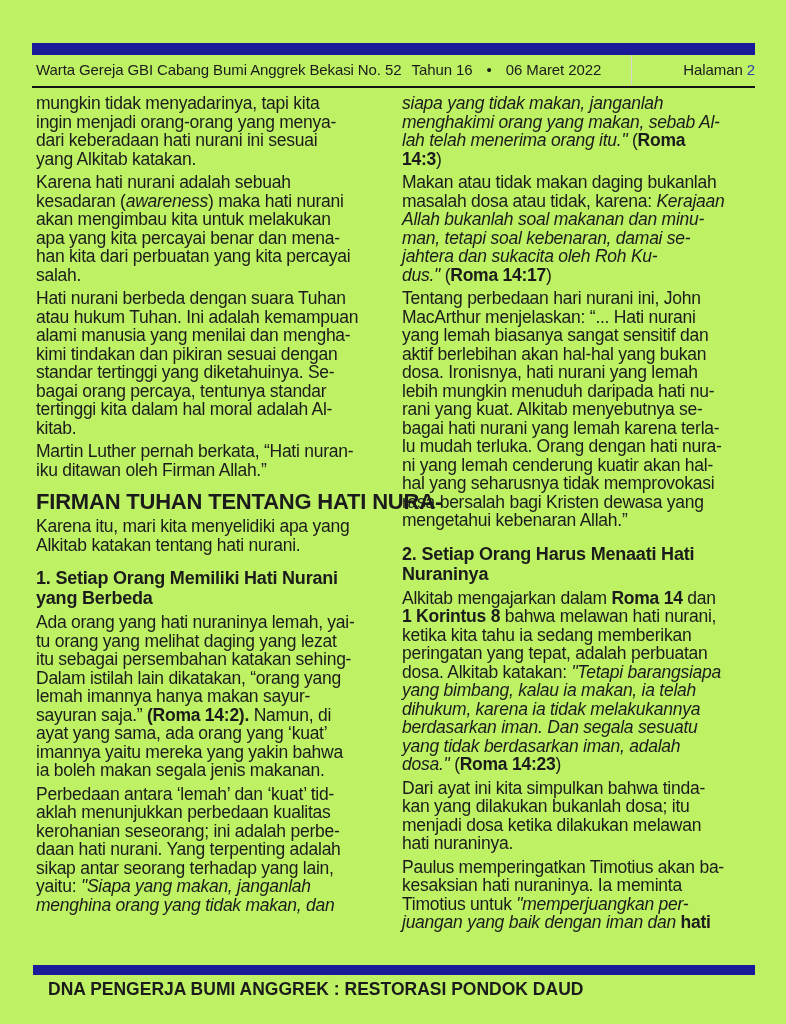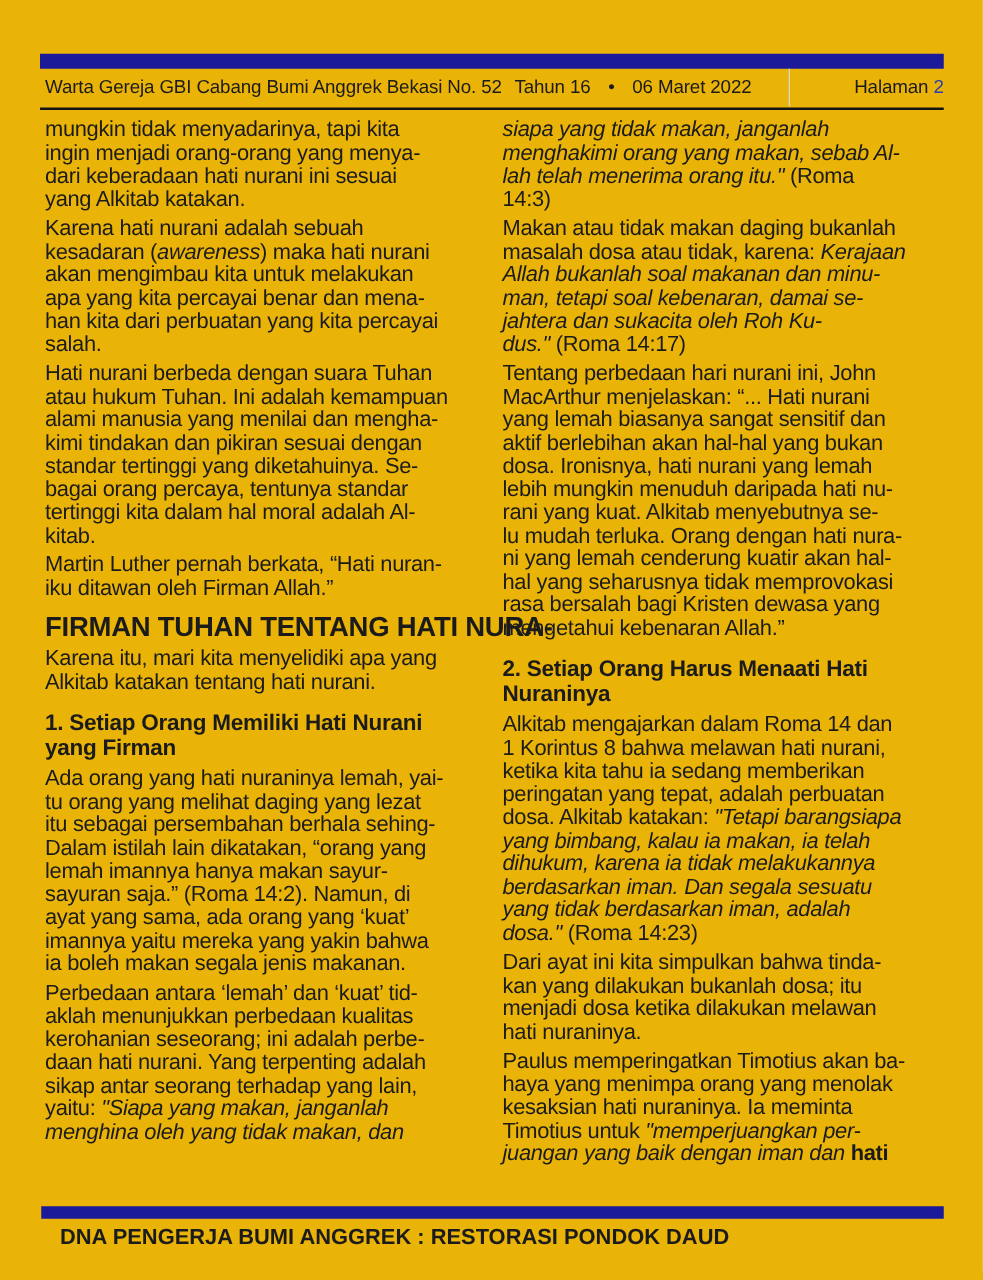--- a/index.html
+++ b/index.html
@@ -40,34 +40,34 @@
   .col-right{left:402px;width:354px;}
   .block{margin:0 0 5px 0;}
   .block .line{white-space:nowrap;}
   .h1{
     font-weight:bold;font-size:22px;line-height:20px;margin:13px 0 5px 0;letter-spacing:-0.2px;
   }
   .h2{
     font-weight:bold;font-size:18px;line-height:20px;margin:14px 0 5px 0;letter-spacing:-0.2px;
   }
   .i{font-style:italic;}
-  .b{font-weight:normal;}
+  .b{font-weight:bold;}
   .bi{font-weight:bold;margin-top:16px;}
   .footer-bar{
     position:absolute;left:33px;top:965px;width:722px;height:10px;
   }
   .footer-text{
     position:absolute;left:48px;top:979px;
     font-weight:bold;font-size:17.5px;letter-spacing:0px;white-space:nowrap;
   }
 </style>
 </head>
 <body>
 
-<div class="page" style="background: #eab308;">
+<div class="page" style="background: #bef264;">
 
   <div class="top-bar" style="background: rgb(27, 27, 154);"></div>
 
   <div class="header-line">
     <div class="header-left">
       <span>Warta Gereja GBI Cabang Bumi Anggrek Bekasi No. 52</span>
       <span class="header-issue">Tahun 16</span>
       <span class="header-bullet">•</span>
       <span>06 Maret 2022</span>
     </div>
@@ -111,41 +111,41 @@
       </div>
       <div class="block h1">
         <div class="line"><span>FIRMAN TUHAN TENTANG HATI NURA-</span></div>
       </div>
       <div class="block p">
         <div class="line"><span>Karena itu, mari kita menyelidiki apa yang</span></div>
         <div class="line"><span>Alkitab katakan tentang hati nurani.</span></div>
       </div>
       <div class="block h2">
         <div class="line"><span>1. Setiap Orang Memiliki Hati Nurani</span></div>
-        <div class="line"><span>yang Firman</span></div>
+        <div class="line"><span>yang Berbeda</span></div>
       </div>
       <div class="block p">
         <div class="line"><span>Ada orang yang hati nuraninya lemah, yai-</span></div>
         <div class="line"><span>tu orang yang melihat daging yang lezat</span></div>
-        <div class="line"><span>itu sebagai persembahan berhala sehing-</span></div>
+        <div class="line"><span>itu sebagai persembahan katakan sehing-</span></div>
         <div class="line"><span>Dalam istilah lain dikatakan, “orang yang</span></div>
         <div class="line"><span>lemah imannya hanya makan sayur-</span></div>
         <div class="line"><span>sayuran saja.” </span><span class="b">(Roma 14:2).</span><span> Namun, di</span></div>
         <div class="line"><span>ayat yang sama, ada orang yang ‘kuat’</span></div>
         <div class="line"><span>imannya yaitu mereka yang yakin bahwa</span></div>
         <div class="line"><span>ia boleh makan segala jenis makanan.</span></div>
       </div>
       <div class="block p">
         <div class="line"><span>Perbedaan antara ‘lemah’ dan ‘kuat’ tid-</span></div>
         <div class="line"><span>aklah menunjukkan perbedaan kualitas</span></div>
         <div class="line"><span>kerohanian seseorang; ini adalah perbe-</span></div>
         <div class="line"><span>daan hati nurani. Yang terpenting adalah</span></div>
         <div class="line"><span>sikap antar seorang terhadap yang lain,</span></div>
         <div class="line"><span>yaitu: </span><span class="i">"Siapa yang makan, janganlah</span></div>
-        <div class="line"><span class="i">menghina oleh yang tidak makan, dan</span></div>
+        <div class="line"><span class="i">menghina orang yang tidak makan, dan</span></div>
       </div>
     </div>
   <div class="col col-right" id="col-right">
       <div class="block p">
         <div class="line"><span class="i">siapa yang tidak makan, janganlah</span></div>
         <div class="line"><span class="i">menghakimi orang yang makan, sebab Al-</span></div>
         <div class="line"><span class="i">lah telah menerima orang itu."</span><span>  (</span><span class="b">Roma</span></div>
         <div class="line"><span class="b">14:3</span><span>)</span></div>
       </div>
       <div class="block p">
@@ -157,20 +157,21 @@
         <div class="line"><span class="i">dus."</span><span> (</span><span class="b">Roma 14:17</span><span>)</span></div>
       </div>
       <div class="block p">
         <div class="line"><span>Tentang perbedaan hari nurani ini, John</span></div>
         <div class="line"><span>MacArthur menjelaskan: “... Hati nurani</span></div>
         <div class="line"><span>yang lemah biasanya sangat sensitif dan</span></div>
         <div class="line"><span>aktif berlebihan akan hal-hal yang bukan</span></div>
         <div class="line"><span>dosa. Ironisnya, hati nurani yang lemah</span></div>
         <div class="line"><span>lebih mungkin menuduh daripada hati nu-</span></div>
         <div class="line"><span>rani yang kuat. Alkitab menyebutnya se-</span></div>
+        <div class="line"><span>bagai hati nurani yang lemah karena terla-</span></div>
         <div class="line"><span>lu mudah terluka. Orang dengan hati nura-</span></div>
         <div class="line"><span>ni yang lemah cenderung kuatir akan hal-</span></div>
         <div class="line"><span>hal yang seharusnya tidak memprovokasi</span></div>
         <div class="line"><span>rasa bersalah bagi Kristen dewasa yang</span></div>
         <div class="line"><span>mengetahui kebenaran Allah.”</span></div>
       </div>
       <div class="block h2">
         <div class="line"><span>2. Setiap Orang Harus Menaati Hati</span></div>
         <div class="line"><span>Nuraninya</span></div>
       </div>
@@ -187,21 +188,20 @@
         <div class="line"><span class="i">dosa."</span><span> (</span><span class="b">Roma 14:23</span><span>)</span></div>
       </div>
       <div class="block p">
         <div class="line"><span>Dari ayat ini kita simpulkan bahwa tinda-</span></div>
         <div class="line"><span>kan yang dilakukan bukanlah dosa; itu</span></div>
         <div class="line"><span>menjadi dosa ketika dilakukan melawan</span></div>
         <div class="line"><span>hati nuraninya.</span></div>
       </div>
       <div class="block p">
         <div class="line"><span>Paulus memperingatkan Timotius akan ba-</span></div>
-        <div class="line"><span>haya yang menimpa orang yang menolak</span></div>
         <div class="line"><span>kesaksian hati nuraninya. Ia meminta</span></div>
         <div class="line"><span>Timotius untuk </span><span class="i">"memperjuangkan per-</span></div>
         <div class="line"><span class="i">juangan yang baik dengan iman dan </span><span class="bi">hati</span></div>
       </div>
     </div>
 
   <div class="footer-bar" style="background: rgb(27, 27, 154);"></div>
   <div class="footer-text">DNA PENGERJA BUMI ANGGREK : RESTORASI PONDOK DAUD</div>
 
 </div>

